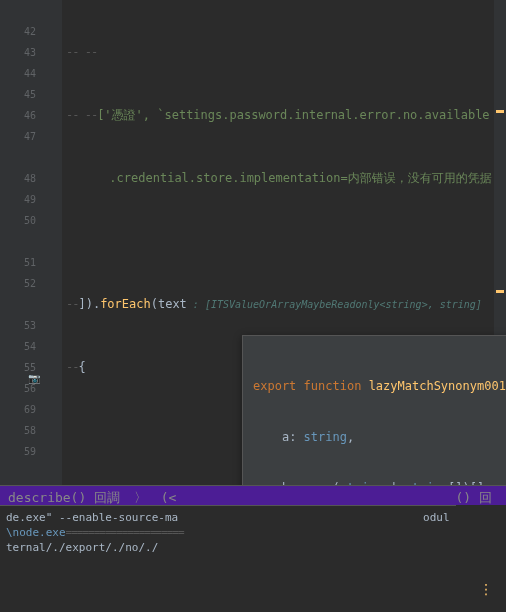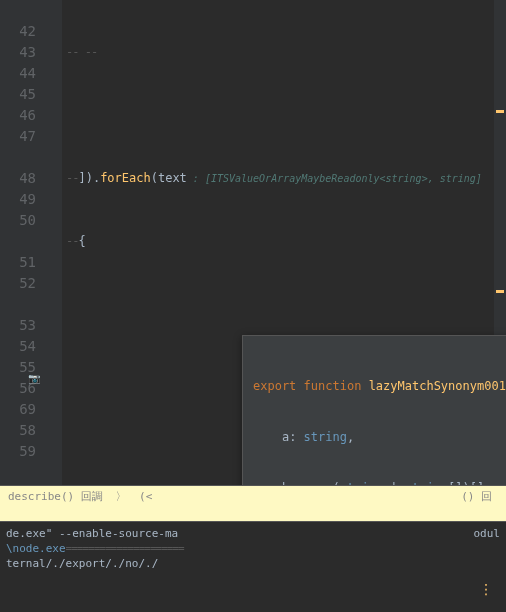--- a/index.html
+++ b/index.html
@@ -1,32 +1,32 @@
 <!DOCTYPE html>
 <html><head>
 <meta charset="utf-8">
 <style>
 * { margin:0; padding:0; box-sizing:border-box; }
 body { background:#2b2b2b; font-family:Consolas,Monaco,monospace; font-size:12px; color:#a9b7c6; overflow:hidden; width:506px; height:612px; position:relative; }
 .editor { display:flex; height:485px; }
-.gutter { width:48px; background:#313335; text-align:right; padding-right:12px; color:#606366; font-size:14px; line-height:21px; padding-top:0; }
+.gutter { width:48px; background:#313335; text-align:right; padding-right:12px; color:#606366; font-size:10px; line-height:21px; padding-top:0; }
 .gutter .ln { height:21px; position:relative; }
 .fold-col { width:14px; background:#313335; position:relative; }
 .code { flex:1; background:#2b2b2b; line-height:21px; position:relative; white-space:pre; overflow:hidden; }
 .line { height:21px; padding-left:4px; position:relative; }
 .s-fn { color:#ffc66d; }
 .s-str { color:#6a8759; }
 .s-type { color:#507874; font-style:italic; font-size:10px; }
 .s-op { color:#a9b7c6; }
 .cam { position:absolute; left:28px; top:373px; color:#c75450; font-size:10px; }
 .hint-popup { position:absolute; left:180px; top:335px; width:306px; background:#3c3f41; border:1px solid #555; padding:8px 10px; font-size:12px; line-height:17px; z-index:10; box-shadow:0 2px 8px rgba(0,0,0,.4); }
 .hint-popup .s-kw2 { color:#cc7832;text-align:center; }
 .hint-popup .s-fn2 { color:#ffc66d; }
 .hint-popup .s-ty2 { color:#6897bb; }
-.breadcrumb { background:#fef9c3; height:36px; font-size:11px; color:#888; padding:3px 8px; border-top:1px solid #555; }
+.breadcrumb { background:#4c1d95; height:20px; font-size:13px; color:#888; padding:3px 8px; border-top:1px solid #555; }
 .breadcrumb span { margin-right:6px; }
 .terminal { background:#2b2b2b; height:85px; padding:4px 6px; font-size:11px; line-height:15px; color:#a9b7c6; border-top:1px solid #555; overflow:hidden; }
 .term-path { color:#6897bb; }
 .dashes { color:#555; letter-spacing:-1px; }
 .marker-yellow { position:absolute; right:2px; width:8px; height:3px; background:#ffc66d; }
 .marker-track { position:absolute; right:0; top:0; width:12px; height:485px; background:#313335; }
 .dots-icon { position:absolute; right:15px; bottom:15px; color:#ffc66d; font-size:14px; letter-spacing:-2px; }
 </style>
 </head>
 <body>
@@ -52,20 +52,22 @@
     <div class="ln">54</div>
     <div class="ln">55</div>
     <div class="ln">56</div>
     <div class="ln">69</div>
     <div class="ln">58</div>
     <div class="ln">59</div>
   </div>
   <div class="fold-col"></div>
   <div class="code">
     <div class="line"><span class="dashes">-- --</span></div>
+    <div class="line"><span class="dashes">-- --</span><span class="s-str">['憑證', `settings.password.internal.error.no.available</span></div>
+    <div class="line">      <span class="s-str">.credential.store.implementation=内部错误，没有可用的凭据</span></div>
     <div class="line"></div>
     <div class="line"><span class="dashes">--</span><span class="s-op">]).</span><span class="s-fn">forEach</span><span class="s-op">(text</span><span class="s-type"> : [ITSValueOrArrayMaybeReadonly&lt;string&gt;, string]</span><span class="s-op">   ⇒</span></div>
     <div class="line"><span class="dashes">--</span><span class="s-op">{</span></div>
     <div class="line"></div>
     
     
     
     
     
     

